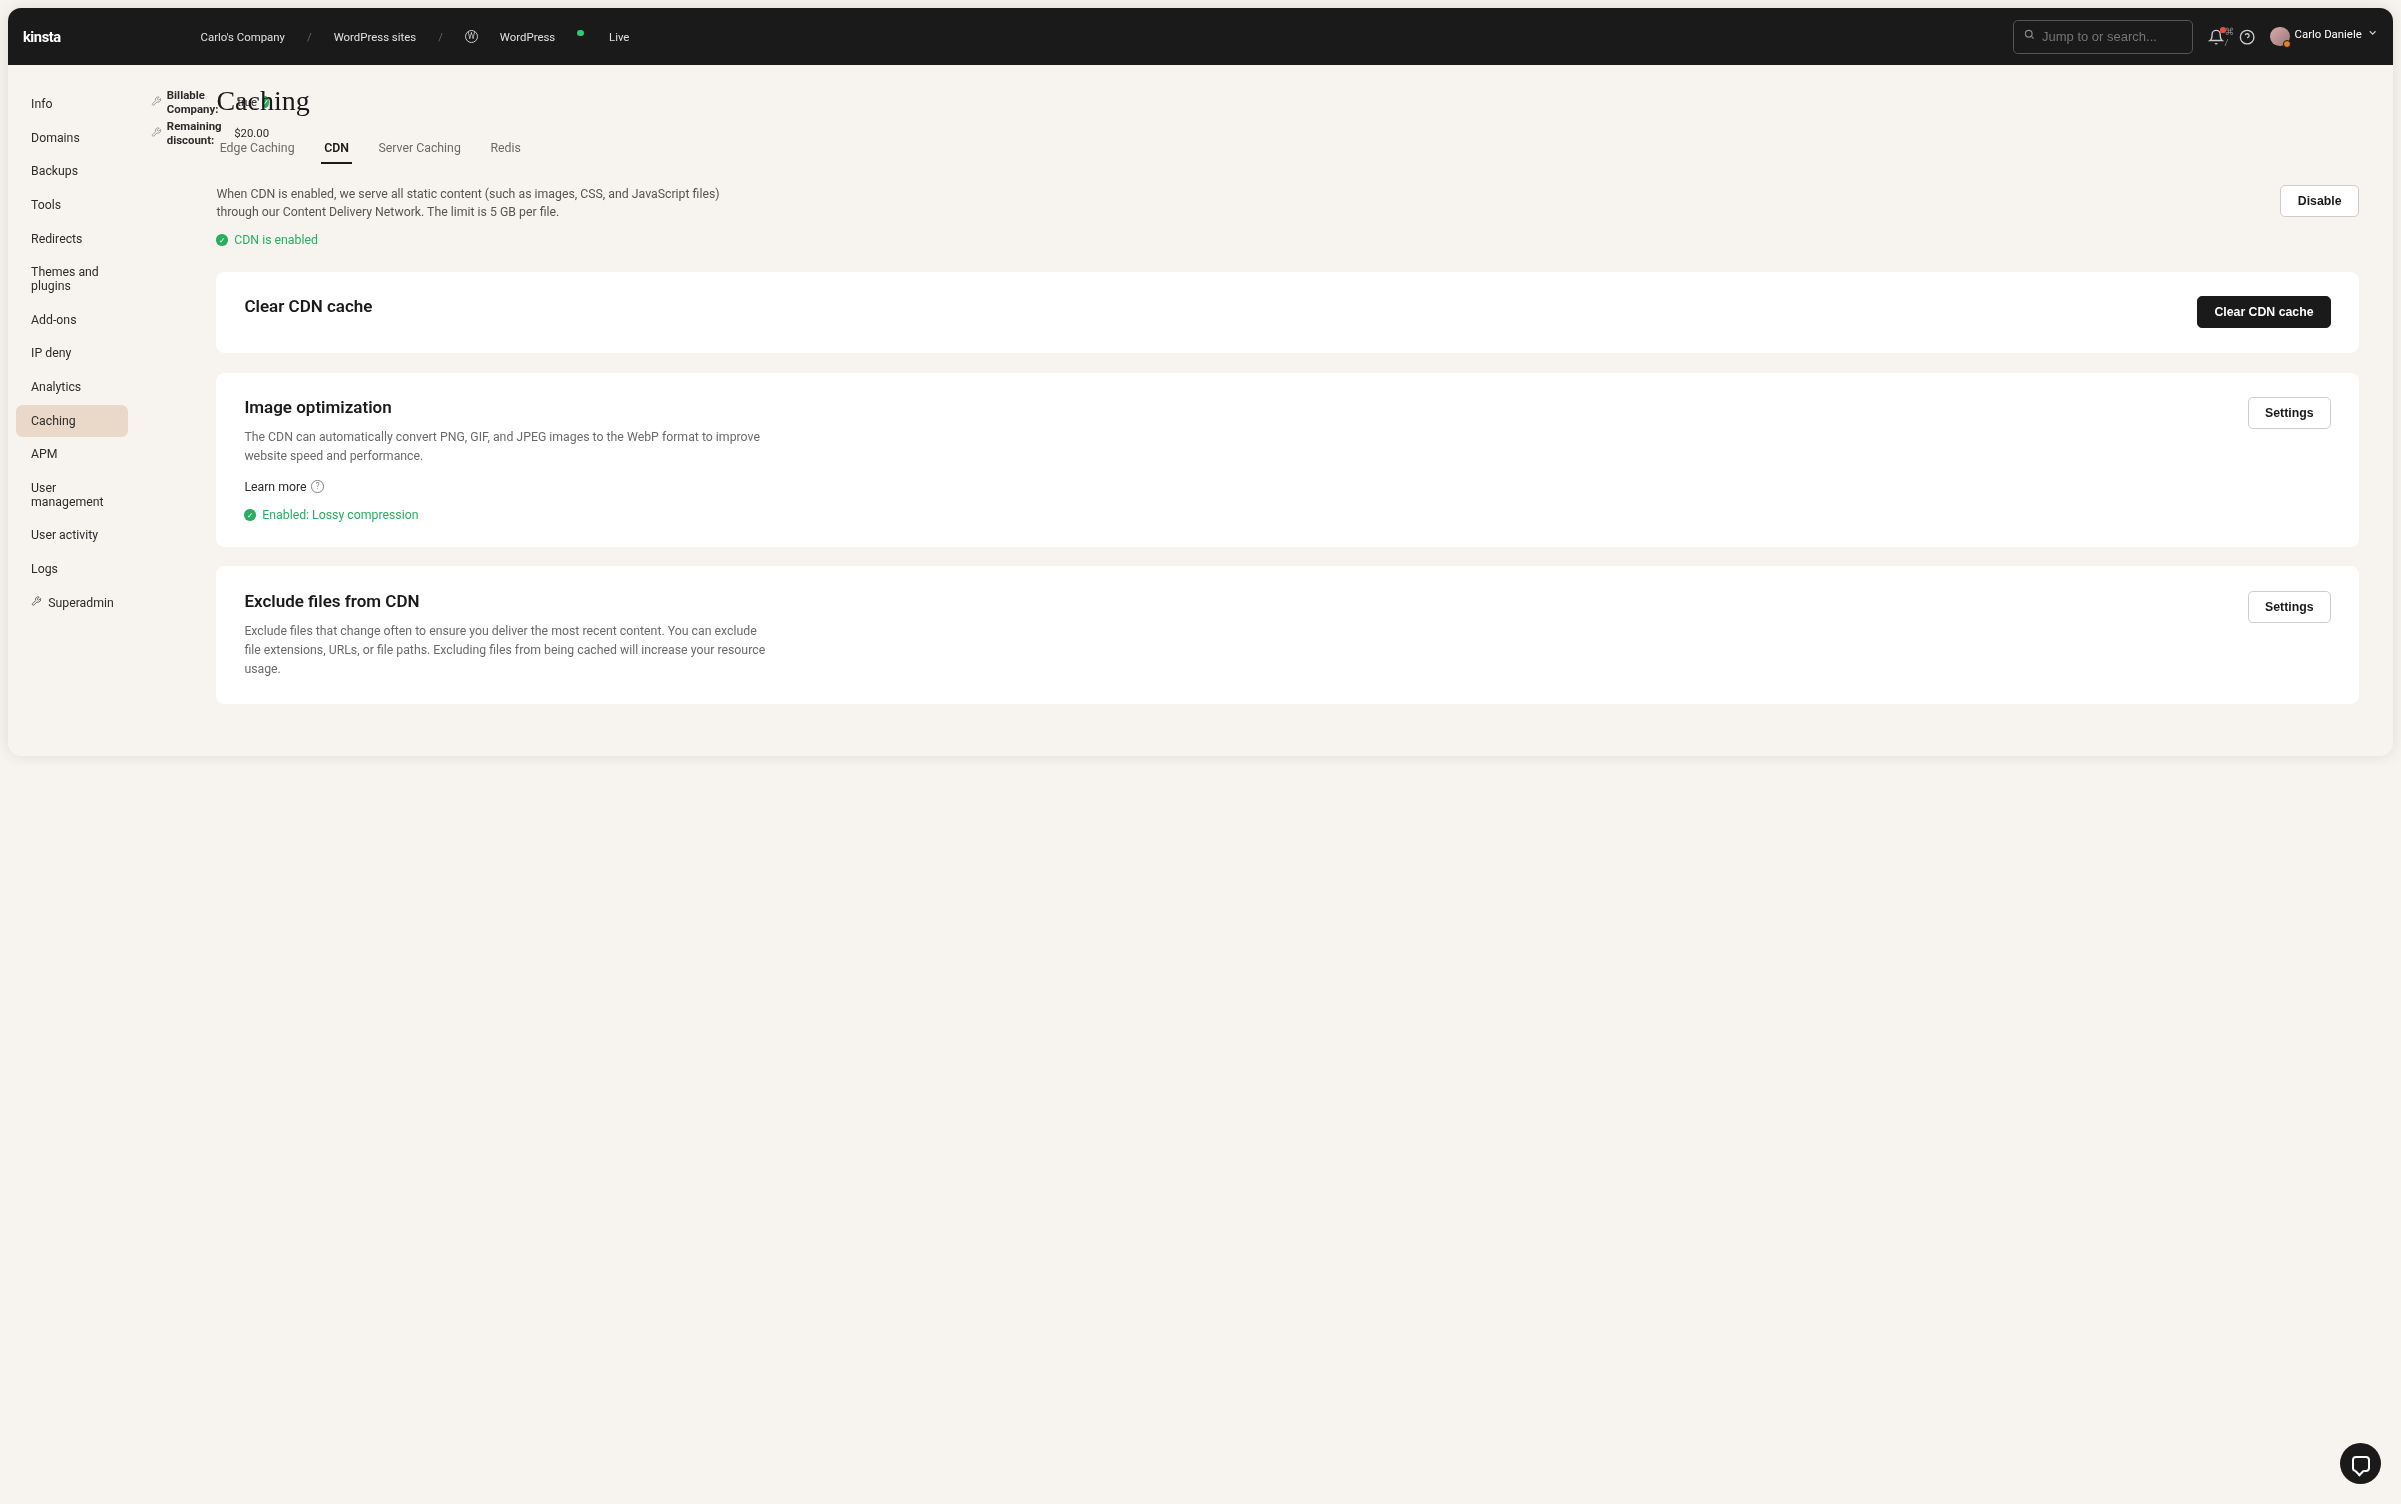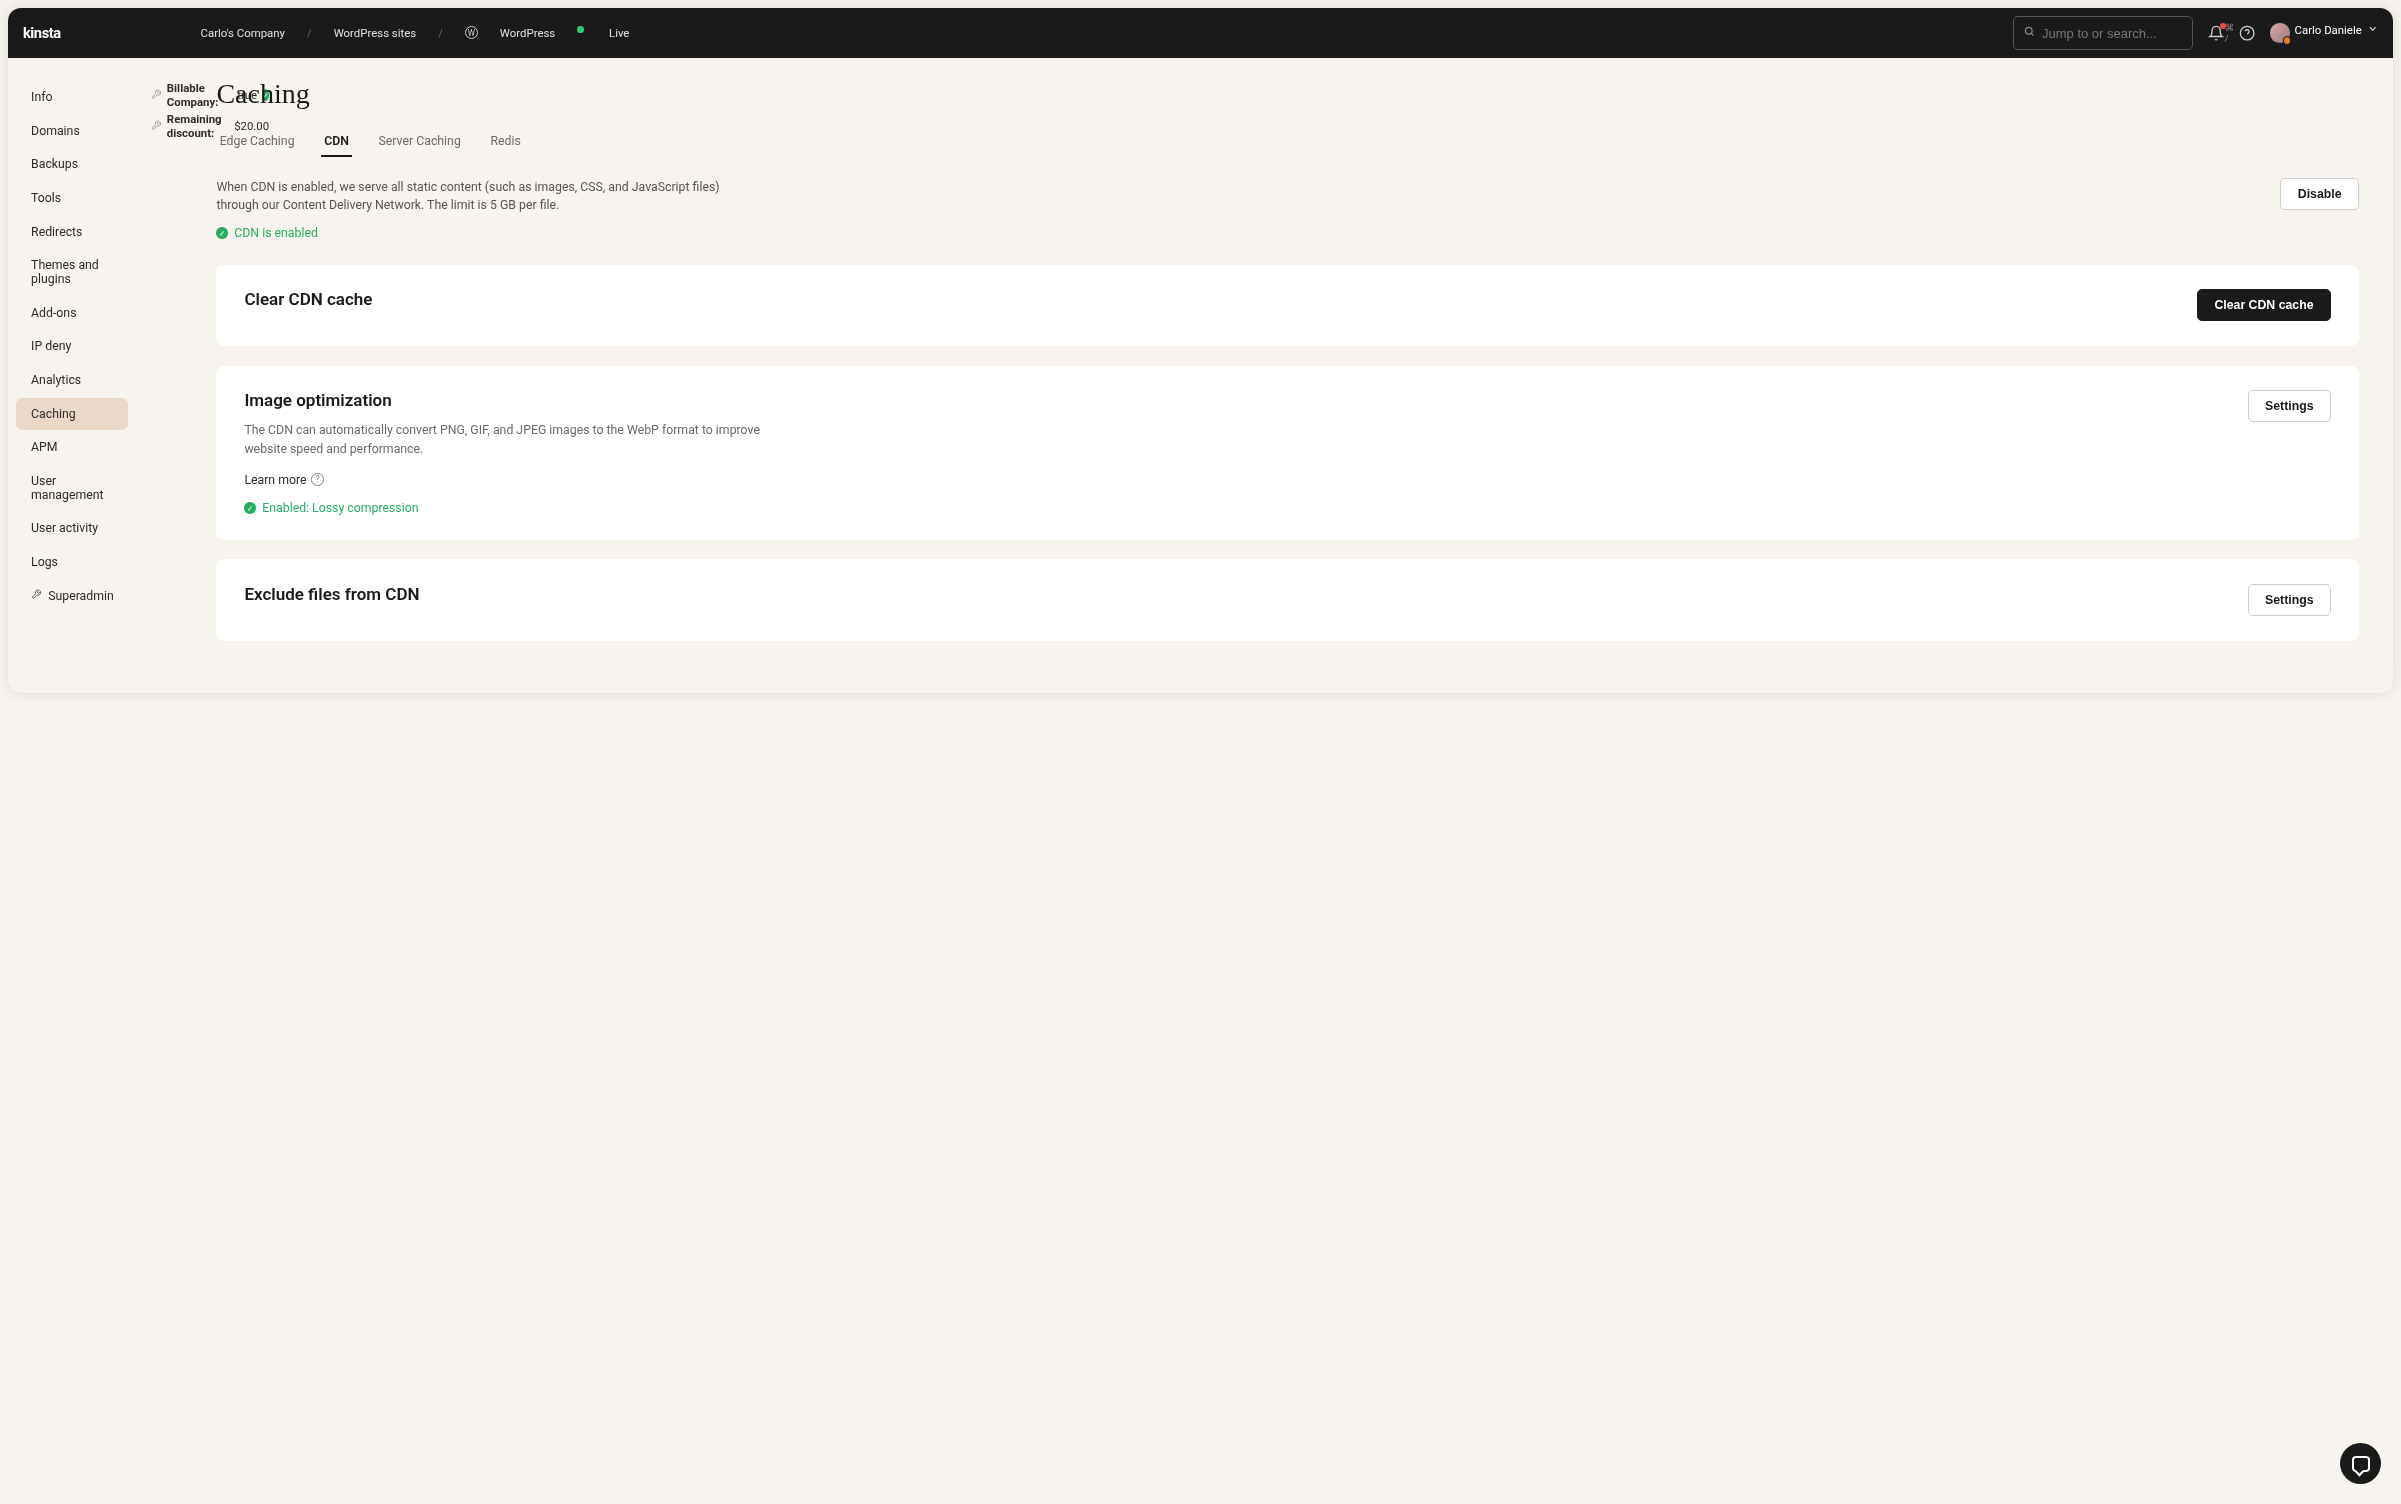--- a/index.html
+++ b/index.html
@@ -15,21 +15,21 @@
 }
 .app-wrapper {
   border-radius: 13px;
   overflow: hidden;
   margin: 8.2px;
   background: #f7f3ef;
   box-shadow: 0 0 16.3px rgba(0,0,0,0.1);
 }
 .topbar {
   background: #1a1a1a;
-  height: 50px;
+  height: 57px;
   display: flex;
   align-items: center;
   padding: 0 14.7px;
   gap: 14.7px;
 }
 .logo {
   color: white;
   font-weight: bold;
   font-size: 14.7px;
   letter-spacing: -0.4px;
@@ -502,20 +502,21 @@
               <div class="status-enabled" style="margin-top: 14.7px;">
                 <span class="check-circle">✓</span>
                 <span>Enabled: Lossy compression</span>
               </div>
             </div>
             <button class="btn">Settings</button>
           </div>
           <div class="card">
             <div class="card-body">
               <div class="card-title">Exclude files from CDN</div>
+              <div class="card-desc">Exclude files that change often to ensure you deliver the most recent content. You can exclude file extensions, URLs, or file paths. Excluding files from being cached will increase your resource usage.</div>
             </div>
             <button class="btn">Settings</button>
           </div>
         </div>
     </div>
   </div>
 </div>
 
 <div class="chat-bubble">
   <div class="chat-icon-inner"></div>

